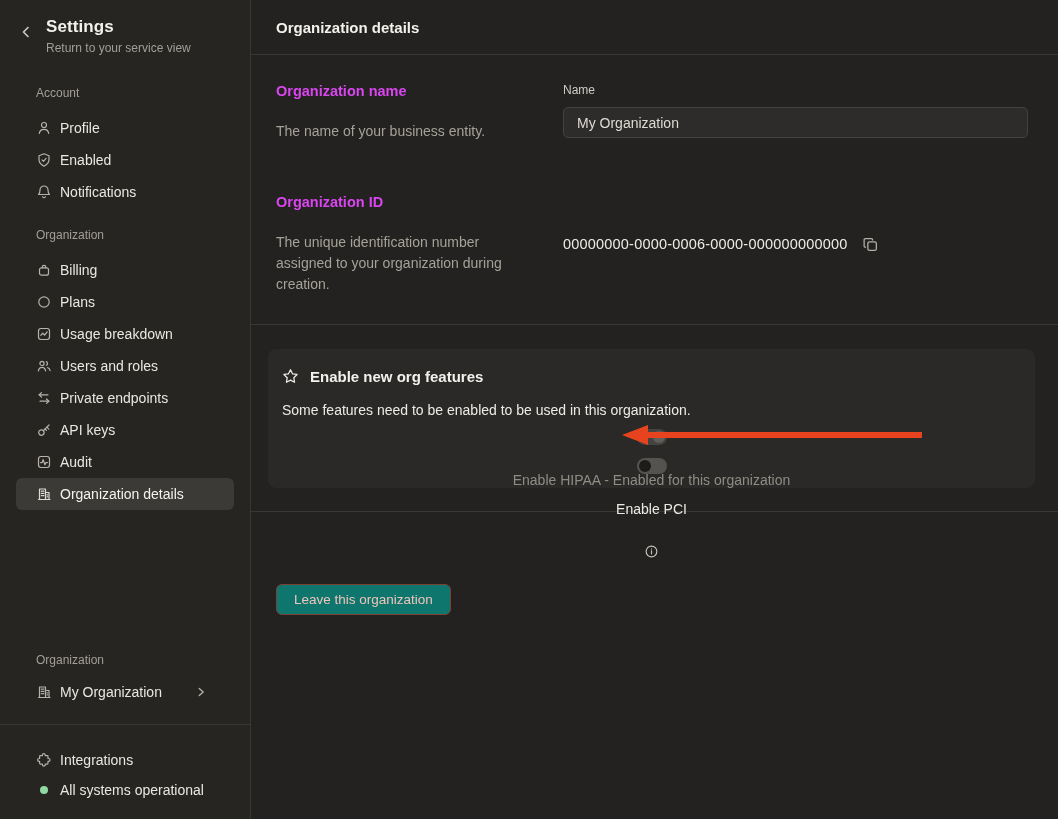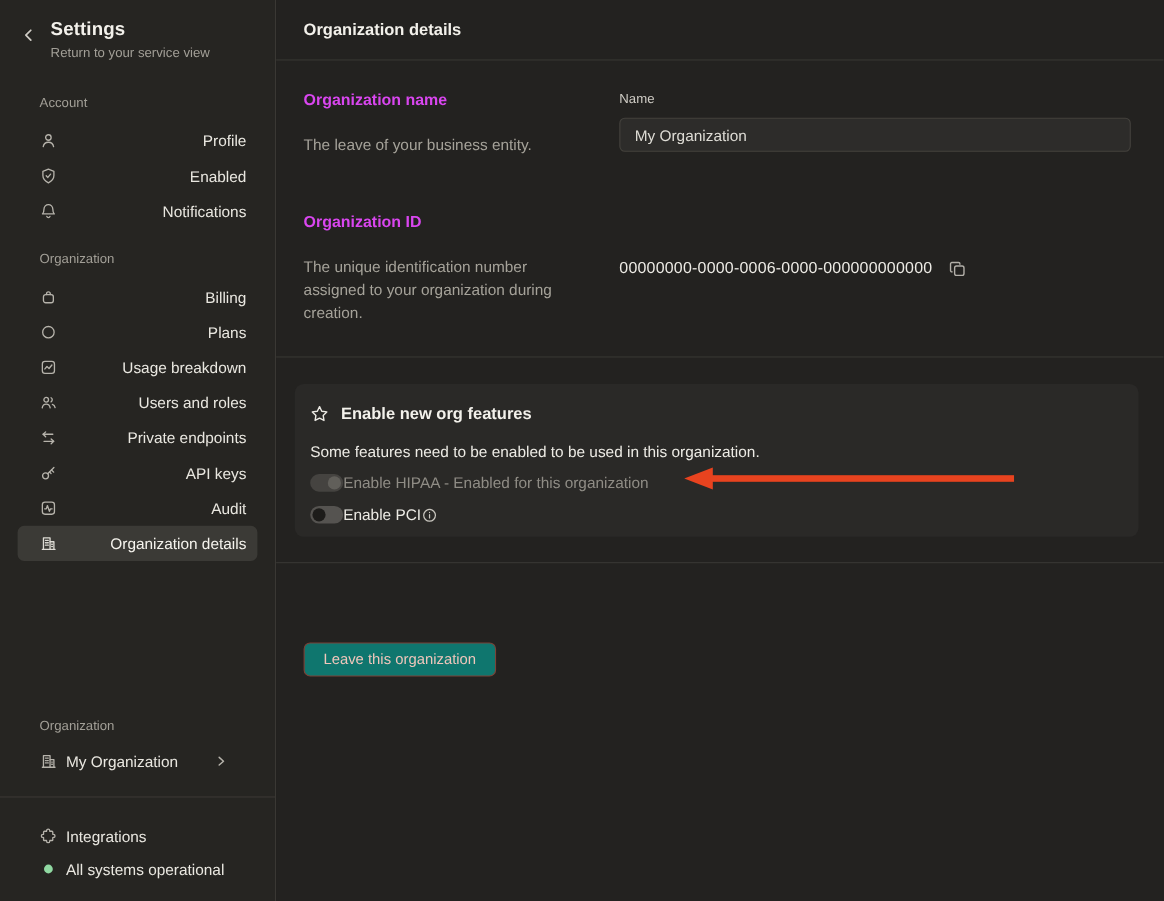--- a/index.html
+++ b/index.html
@@ -21,21 +21,21 @@
   }
   .sb-header { padding:16px 16px 0 18px; display:flex; gap:12px; }
   .back-btn { margin-top:8px; color:#cfccc5; cursor:pointer; width:16px; height:16px; flex:none; }
   .sb-title { font-size:17px; font-weight:700; color:#f3f1eb; letter-spacing:.1px; line-height:22px; }
   .sb-subtitle { font-size:12px; color:#a29f97; margin-top:3px; line-height:15px; }
   .sb-section-label { font-size:12px; font-weight:500; color:#a29f97; padding-left:36px; margin-top:30px; }
   .sb-items { margin-top:12px; }
   .sb-item {
     height:32px; margin:0 16px; padding:0 10px 0 20px;
     display:flex; align-items:center; gap:8px;
-    font-size:14px; color:#e9e7e0; border-radius:6px; cursor:pointer;justify-content:space-between;
+    font-size:14px; color:#e9e7e0; border-radius:6px; cursor:pointer;
   }
   .sb-item .ic { width:16px; height:16px; color:#b6b3ab; flex:none; display:flex; }
   .sb-item.selected { background:#3b3a36; color:#f5f3ed; }
   .sb-item.selected .ic { color:#dddbd4; }
   .sb-spacer { flex:1; }
   .sb-bottom { margin-bottom:16px; }
   .sb-bottom .sb-section-label { margin-top:0; }
   .sb-org-row {
     height:32px; margin:9px 16px 0 16px; padding:0 10px 0 20px;
     display:flex; align-items:center; gap:8px; font-size:14px; color:#e9e7e0;
@@ -89,21 +89,21 @@
   .feature-card {
     position:relative;
     margin:24px 23px 0 17px;
     background:#2a2927; border-radius:8px;
     padding:17px 14px 10px 14px;
   }
   .card-head { display:flex; align-items:center; gap:11px; height:20px; }
   .card-head .star { width:17px; height:17px; color:#eceae4; display:flex; flex:none; }
   .card-title { font-size:15px; font-weight:700; color:#f3f1eb; }
   .card-desc { margin-top:15px; font-size:14px; color:#edebe5; line-height:18px; }
-  .toggle-row { display:flex; align-items:center; gap:0; height:20px; }
+  .toggle-row { display:flex; align-items:center; gap:27px; height:20px;flex-direction:column; }
   .toggle-row.first { margin-top:10px; }
   .toggle-row.second { margin-top:9px; }
   .toggle { width:30px; height:16px; border-radius:8px; position:relative; flex:none; cursor:pointer; }
   .toggle .knob { width:12px; height:12px; border-radius:50%; position:absolute; top:2px; }
   .toggle.on-disabled { background:#454340; }
   .toggle.on-disabled .knob { right:2px; background:#615f5a; }
   .toggle.off { background:#555350; }
   .toggle.off .knob { left:2px; background:#1d1c1a; }
   .toggle-label { font-size:14px; }
   .toggle-label.muted { color:#8f8c85; }
@@ -296,21 +296,21 @@
 
   <main class="main">
 
     <div class="main-header">
       <span>Organization details</span>
     </div>
 
     <div class="sec-row row-orgname">
       <div class="col-left">
         <div class="sec-title">Organization name</div>
-        <div class="desc">The leave of your business entity.</div>
+        <div class="desc">The name of your business entity.</div>
       </div>
       <div class="col-right">
         <div class="field-label">Name</div>
         <input class="text-input" type="text" value="My Organization" style="">
       </div>
     </div>
 
     <div class="sec-row row-orgid">
       <div class="col-left">
         <div class="sec-title">Organization ID</div>

